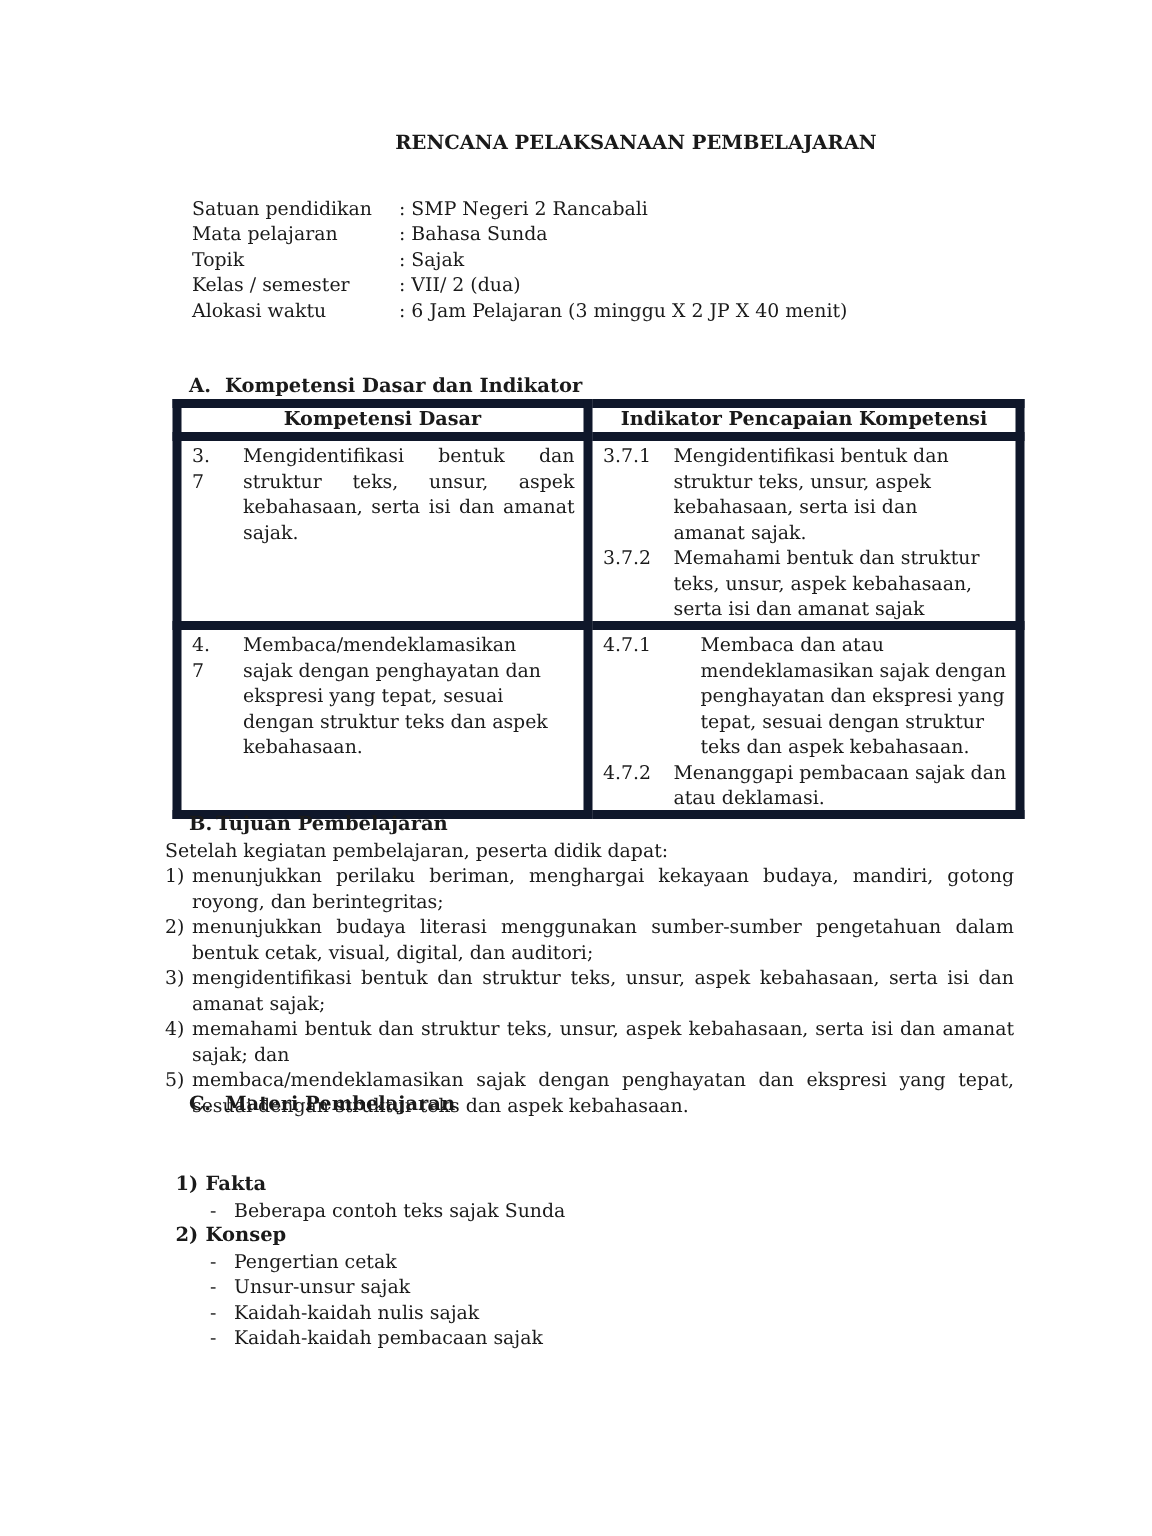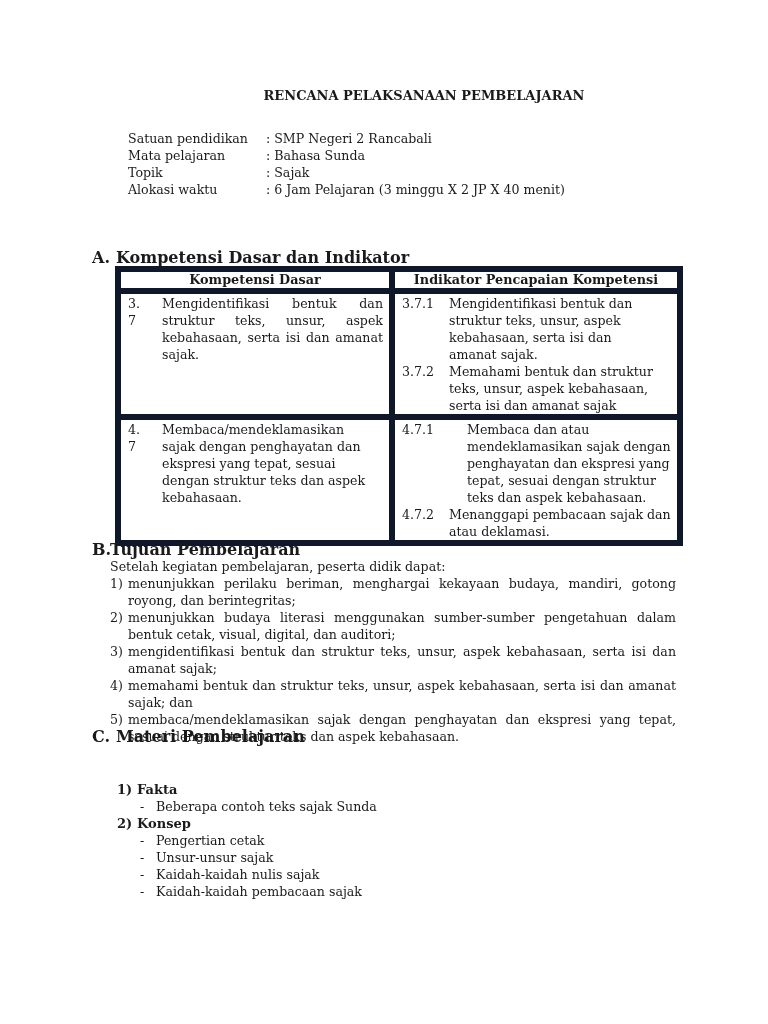--- a/index.html
+++ b/index.html
@@ -3,21 +3,21 @@
 <meta charset="utf-8">
 <style>
   html, body { margin:0; padding:0; }
   body { width:768px; height:1024px; background:#ffffff; position:relative; overflow:hidden;
          font-family:"DejaVu Serif", "Liberation Serif", serif; color:#1a1a1a; }
   .page { position:absolute; left:0; top:0; width:768px; height:1024px; font-size:12.6px; line-height:17px; }
   .title { position:absolute; top:87px; left:0; width:768px; text-align:center; font-weight:bold; font-size:13px; letter-spacing:0px;margin-left:40px; }
   .meta { position:absolute; top:130px; left:92px; }
   .meta-row { display:flex; height:17px; }
   .meta-label { width:138px;margin-left:36px; }
-  .sec-head { position:absolute; font-weight:bold; font-size:16px; }
+  .sec-head { position:absolute; font-weight:bold; font-size:13px;margin-left:34px; }
   .sec-head .letter { display:inline-block; width:24px; }
   table.kd { position:absolute; left:115px; top:266px; width:562px; border-collapse:collapse; table-layout:fixed; }
   table.kd th, table.kd td { border:6px solid #0f172a; vertical-align:top; padding:0; }
   table.kd th { font-weight:bold; text-align:center; height:16px; line-height:16px; font-size:12.8px; }
   .kd-cell { display:flex; padding:1px 6px 0 7px; }
   .kd-num { width:34px; flex:none; }
   .kd-text { flex:1; text-align:justify; }
   .kd-text.nojust { text-align:left; }
   .ipk-item { display:flex; padding-left:7px; }
   .ipk-num { width:47px; flex:none; }
@@ -46,20 +46,24 @@
       <span class="meta-label">Satuan pendidikan</span>
       <span>: SMP Negeri 2 Rancabali</span>
     </div>
     <div class="meta-row">
       <span class="meta-label">Mata pelajaran</span>
       <span>: Bahasa Sunda</span>
     </div>
     <div class="meta-row">
       <span class="meta-label">Topik</span>
       <span>: Sajak</span>
+    </div>
+    <div class="meta-row">
+      <span class="meta-label">Kelas / semester</span>
+      <span>: VII/ 2 (dua)</span>
     </div>
     <div class="meta-row">
       <span class="meta-label">Alokasi waktu</span>
       <span>: 6 Jam Pelajaran (3 minggu X 2  JP X 40 menit)</span>
     </div>
   </div>
 
   <div class="sec-head" style="top:249px; left:92px;">
     <span class="letter">A.</span><span>Kompetensi Dasar dan Indikator</span>
   </div>

